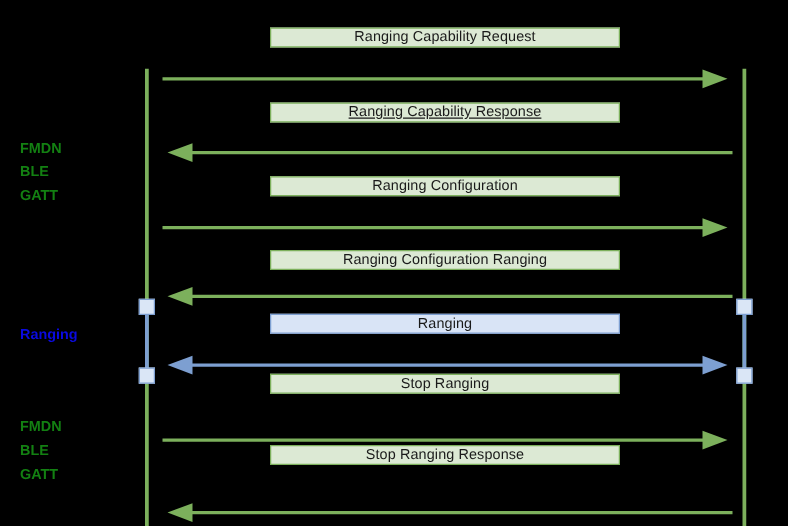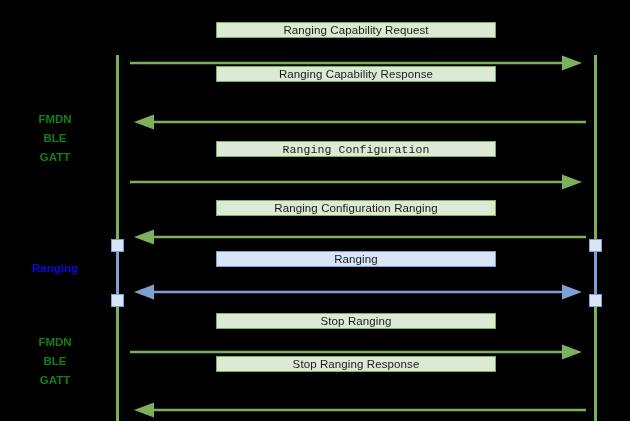--- a/index.html
+++ b/index.html
@@ -61,21 +61,21 @@
   
   .arrow {
     position: absolute;
     height: 12px;
   }
   .arrow svg { display: block; overflow: visible; }
 
   
   .sidelabel {
     position: absolute;
-    text-align: center;
+    text-align: left;
     font-size: 11.5px;
     font-weight: bold;
     line-height: 19px;
     white-space: pre-line;
   }
   .sidelabel.fmdn { color: #138012; }
   .sidelabel.ranging { color: #0a0ae0; }
 </style>
 </head>
 <body>
@@ -104,29 +104,29 @@
 GATT</div>
 
   <div class="msgbox green" style="top:22px;">Ranging Capability Request</div>
   <div class="arrow" style="left:130px; top:57px; width:452px;">
     <svg width="452" height="12" viewBox="0 0 452 12">
       <line x1="0" y1="6" x2="438" y2="6" stroke="#7cb05c" stroke-width="2.6"></line>
       <polygon points="452,6 432,13.5 432,-1.5" fill="#7cb05c"></polygon>
     </svg>
   </div>
 
-  <div class="msgbox green" style="top:66px;">Ranging Capability Response</div>
+  <div class="msgbox green" style="top:82px;text-decoration:underline;">Ranging Capability Response</div>
   <div class="arrow" style="left:134px; top:116px; width:452px;">
     <svg width="452" height="12" viewBox="0 0 452 12">
       <line x1="14" y1="6" x2="452" y2="6" stroke="#7cb05c" stroke-width="2.6"></line>
       <polygon points="0,6 20,13.5 20,-1.5" fill="#7cb05c"></polygon>
     </svg>
   </div>
 
-  <div class="msgbox green" style="top:141px;font-family:Liberation Mono, monospace;">Ranging Configuration</div>
+  <div class="msgbox green" style="top:141px;">Ranging Configuration</div>
   <div class="arrow" style="left:130px; top:176px; width:452px;">
     <svg width="452" height="12" viewBox="0 0 452 12">
       <line x1="0" y1="6" x2="438" y2="6" stroke="#7cb05c" stroke-width="2.6"></line>
       <polygon points="452,6 432,13.5 432,-1.5" fill="#7cb05c"></polygon>
     </svg>
   </div>
 
   <div class="msgbox green" style="top:200px;">Ranging Configuration Ranging</div>
   <div class="arrow" style="left:134px; top:231px; width:452px;">
     <svg width="452" height="12" viewBox="0 0 452 12">
@@ -137,21 +137,21 @@
 
   <div class="msgbox blue" style="top:251px;">Ranging</div>
   <div class="arrow" style="left:134px; top:286px; width:448px;">
     <svg width="448" height="12" viewBox="0 0 448 12">
       <line x1="14" y1="6" x2="434" y2="6" stroke="#7d9fd1" stroke-width="2.6"></line>
       <polygon points="0,6 20,13.5 20,-1.5" fill="#7d9fd1"></polygon>
       <polygon points="448,6 428,13.5 428,-1.5" fill="#7d9fd1"></polygon>
     </svg>
   </div>
 
-  <div class="msgbox green" style="top:313px;">Stop Ranging</div>
+  <div class="msgbox green" style="top:299px;">Stop Ranging</div>
   <div class="arrow" style="left:130px; top:346px; width:452px;">
     <svg width="452" height="12" viewBox="0 0 452 12">
       <line x1="0" y1="6" x2="438" y2="6" stroke="#7cb05c" stroke-width="2.6"></line>
       <polygon points="452,6 432,13.5 432,-1.5" fill="#7cb05c"></polygon>
     </svg>
   </div>
 
   <div class="msgbox green" style="top:356px;">Stop Ranging Response</div>
   <div class="arrow" style="left:134px; top:404px; width:452px;">
     <svg width="452" height="12" viewBox="0 0 452 12">

